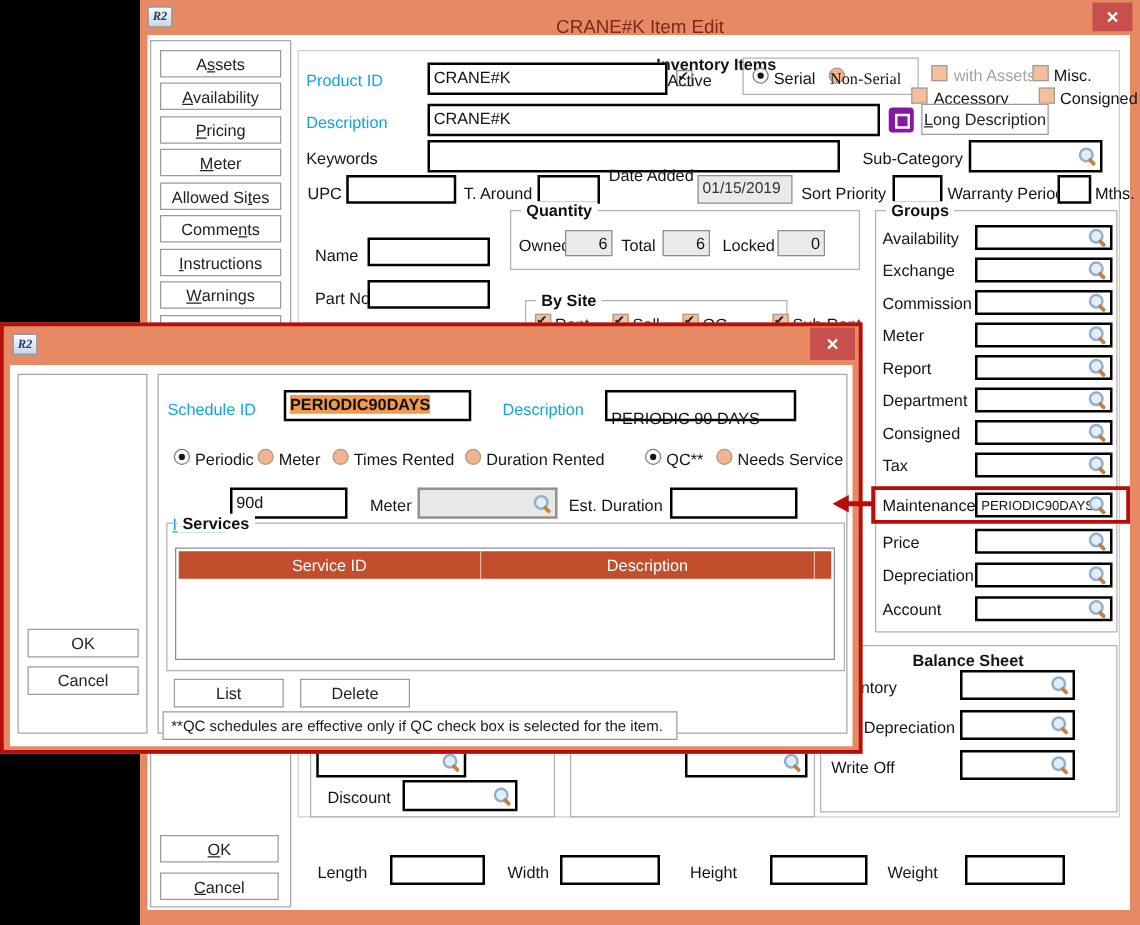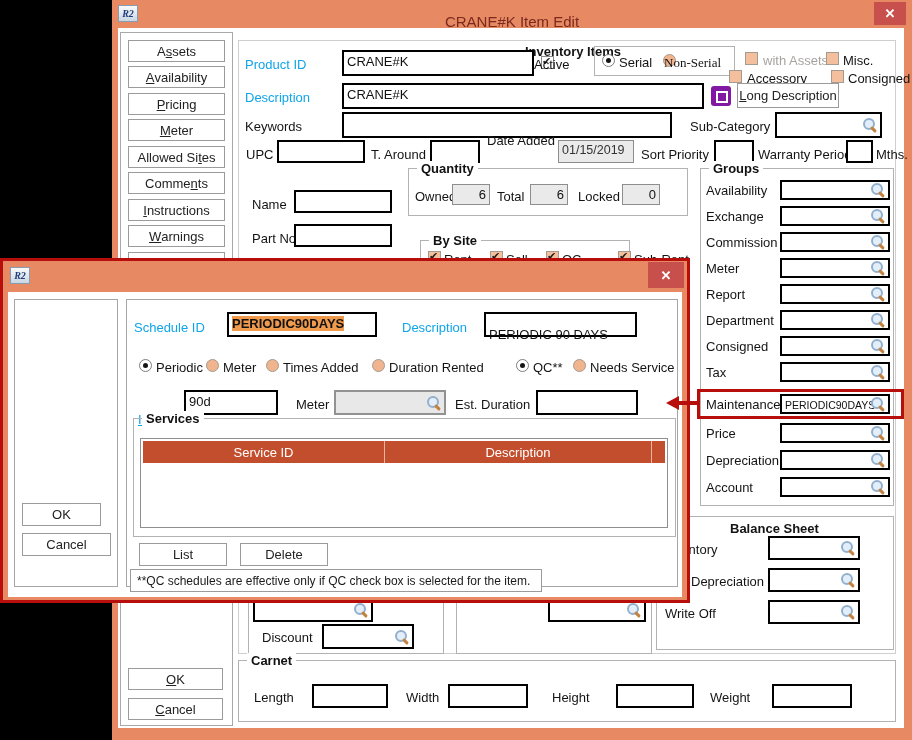--- a/index.html
+++ b/index.html
@@ -257,23 +257,20 @@
   <div class="inp" style="left:548px;top:598px;width:98px;height:24px;">
       <span></span>
       <i class="mag"></i>
     </div>
   <div class="lbl" style="left:262px;top:630px;">Discount</div>
   <div class="inp" style="left:322px;top:624px;width:92px;height:25px;">
       <span></span>
       <i class="mag"></i>
     </div>
 
-  <div class="gb" style="left:238px;top:660px;width:658px;height:62px;">
-    <span class="gt">Carnet</span>
-  </div>
   <div class="lbl" style="left:254px;top:690px;">Length</div>
   <div class="inp" style="left:312px;top:684px;width:76px;height:24px;">
       <span></span>
     </div>
   <div class="lbl" style="left:406px;top:690px;">Width</div>
   <div class="inp" style="left:448px;top:684px;width:80px;height:24px;">
       <span></span>
     </div>
   <div class="lbl" style="left:552px;top:690px;">Height</div>
   <div class="inp" style="left:616px;top:684px;width:78px;height:24px;">
@@ -294,40 +291,40 @@
     <div class="abs" style="left:0;top:0;width:684px;height:28px;">
       <span class="r2icon" style="left:7px;top:6px;">R2</span>
       <div class="closebtn" style="left:645px;top:1px;width:36px;height:26px;">✕</div>
     </div>
 
     <div class="abs" style="left:5px;top:31px;width:674px;height:305px;background:#fff;"></div>
   </div>
 
   <div class="abs" style="left:0;top:0;width:912px;height:740px;z-index:25;pointer-events:none;">
     <div class="gb" style="left:14px;top:299px;width:104px;height:288px;border-color:#A6A6A6;"></div>
-    <div class="btn" style="left:22px;top:503px;width:79px;height:23px;">OK</div>
+    <div class="btn" style="left:22px;top:503px;width:89px;height:23px;">OK</div>
     <div class="btn" style="left:22px;top:533px;width:89px;height:23px;">Cancel</div>
 
     <div class="gb" style="left:126px;top:299px;width:552px;height:288px;border-color:#A6A6A6;"></div>
 
     <div class="lbl blu" style="left:134px;top:320px;">Schedule ID</div>
     <div class="inp" style="left:227px;top:312px;width:150px;height:25px;">
       <span style="padding:2px 0 2px 3px;"><mark style="background:#F09A4D;color:#111;font-weight:bold;">PERIODIC90DAYS</mark></span>
     </div>
     <div class="lbl blu" style="left:402px;top:320px;">Description</div>
     <div class="inp" style="left:484px;top:312px;width:153px;height:25px;">
         <span class="bold">PERIODIC 90 DAYS</span>
       </div>
 
     <span class="rad sel" style="left:139px;top:359px;"></span>
     <div class="lbl" style="left:156px;top:360px;">Periodic</div>
     <span class="rad peach" style="left:206px;top:359px;"></span>
     <div class="lbl" style="left:223px;top:360px;">Meter</div>
     <span class="rad peach" style="left:266px;top:359px;"></span>
-    <div class="lbl" style="left:283px;top:360px;">Times Added</div>
+    <div class="lbl" style="left:283px;top:360px;">Times Rented</div>
     <span class="rad peach" style="left:372px;top:359px;"></span>
     <div class="lbl" style="left:389px;top:360px;">Duration Rented</div>
 
     <span class="rad sel" style="left:516px;top:359px;"></span>
     <div class="lbl" style="left:533px;top:360px;">QC**</div>
     <span class="rad peach" style="left:573px;top:359px;"></span>
     <div class="lbl" style="left:590px;top:360px;">Needs Service</div>
 
     <div class="lbl blu" style="left:138px;top:412px;text-decoration:underline;">Interval</div>
     <div class="inp" style="left:184px;top:390px;width:94px;height:25px;">

